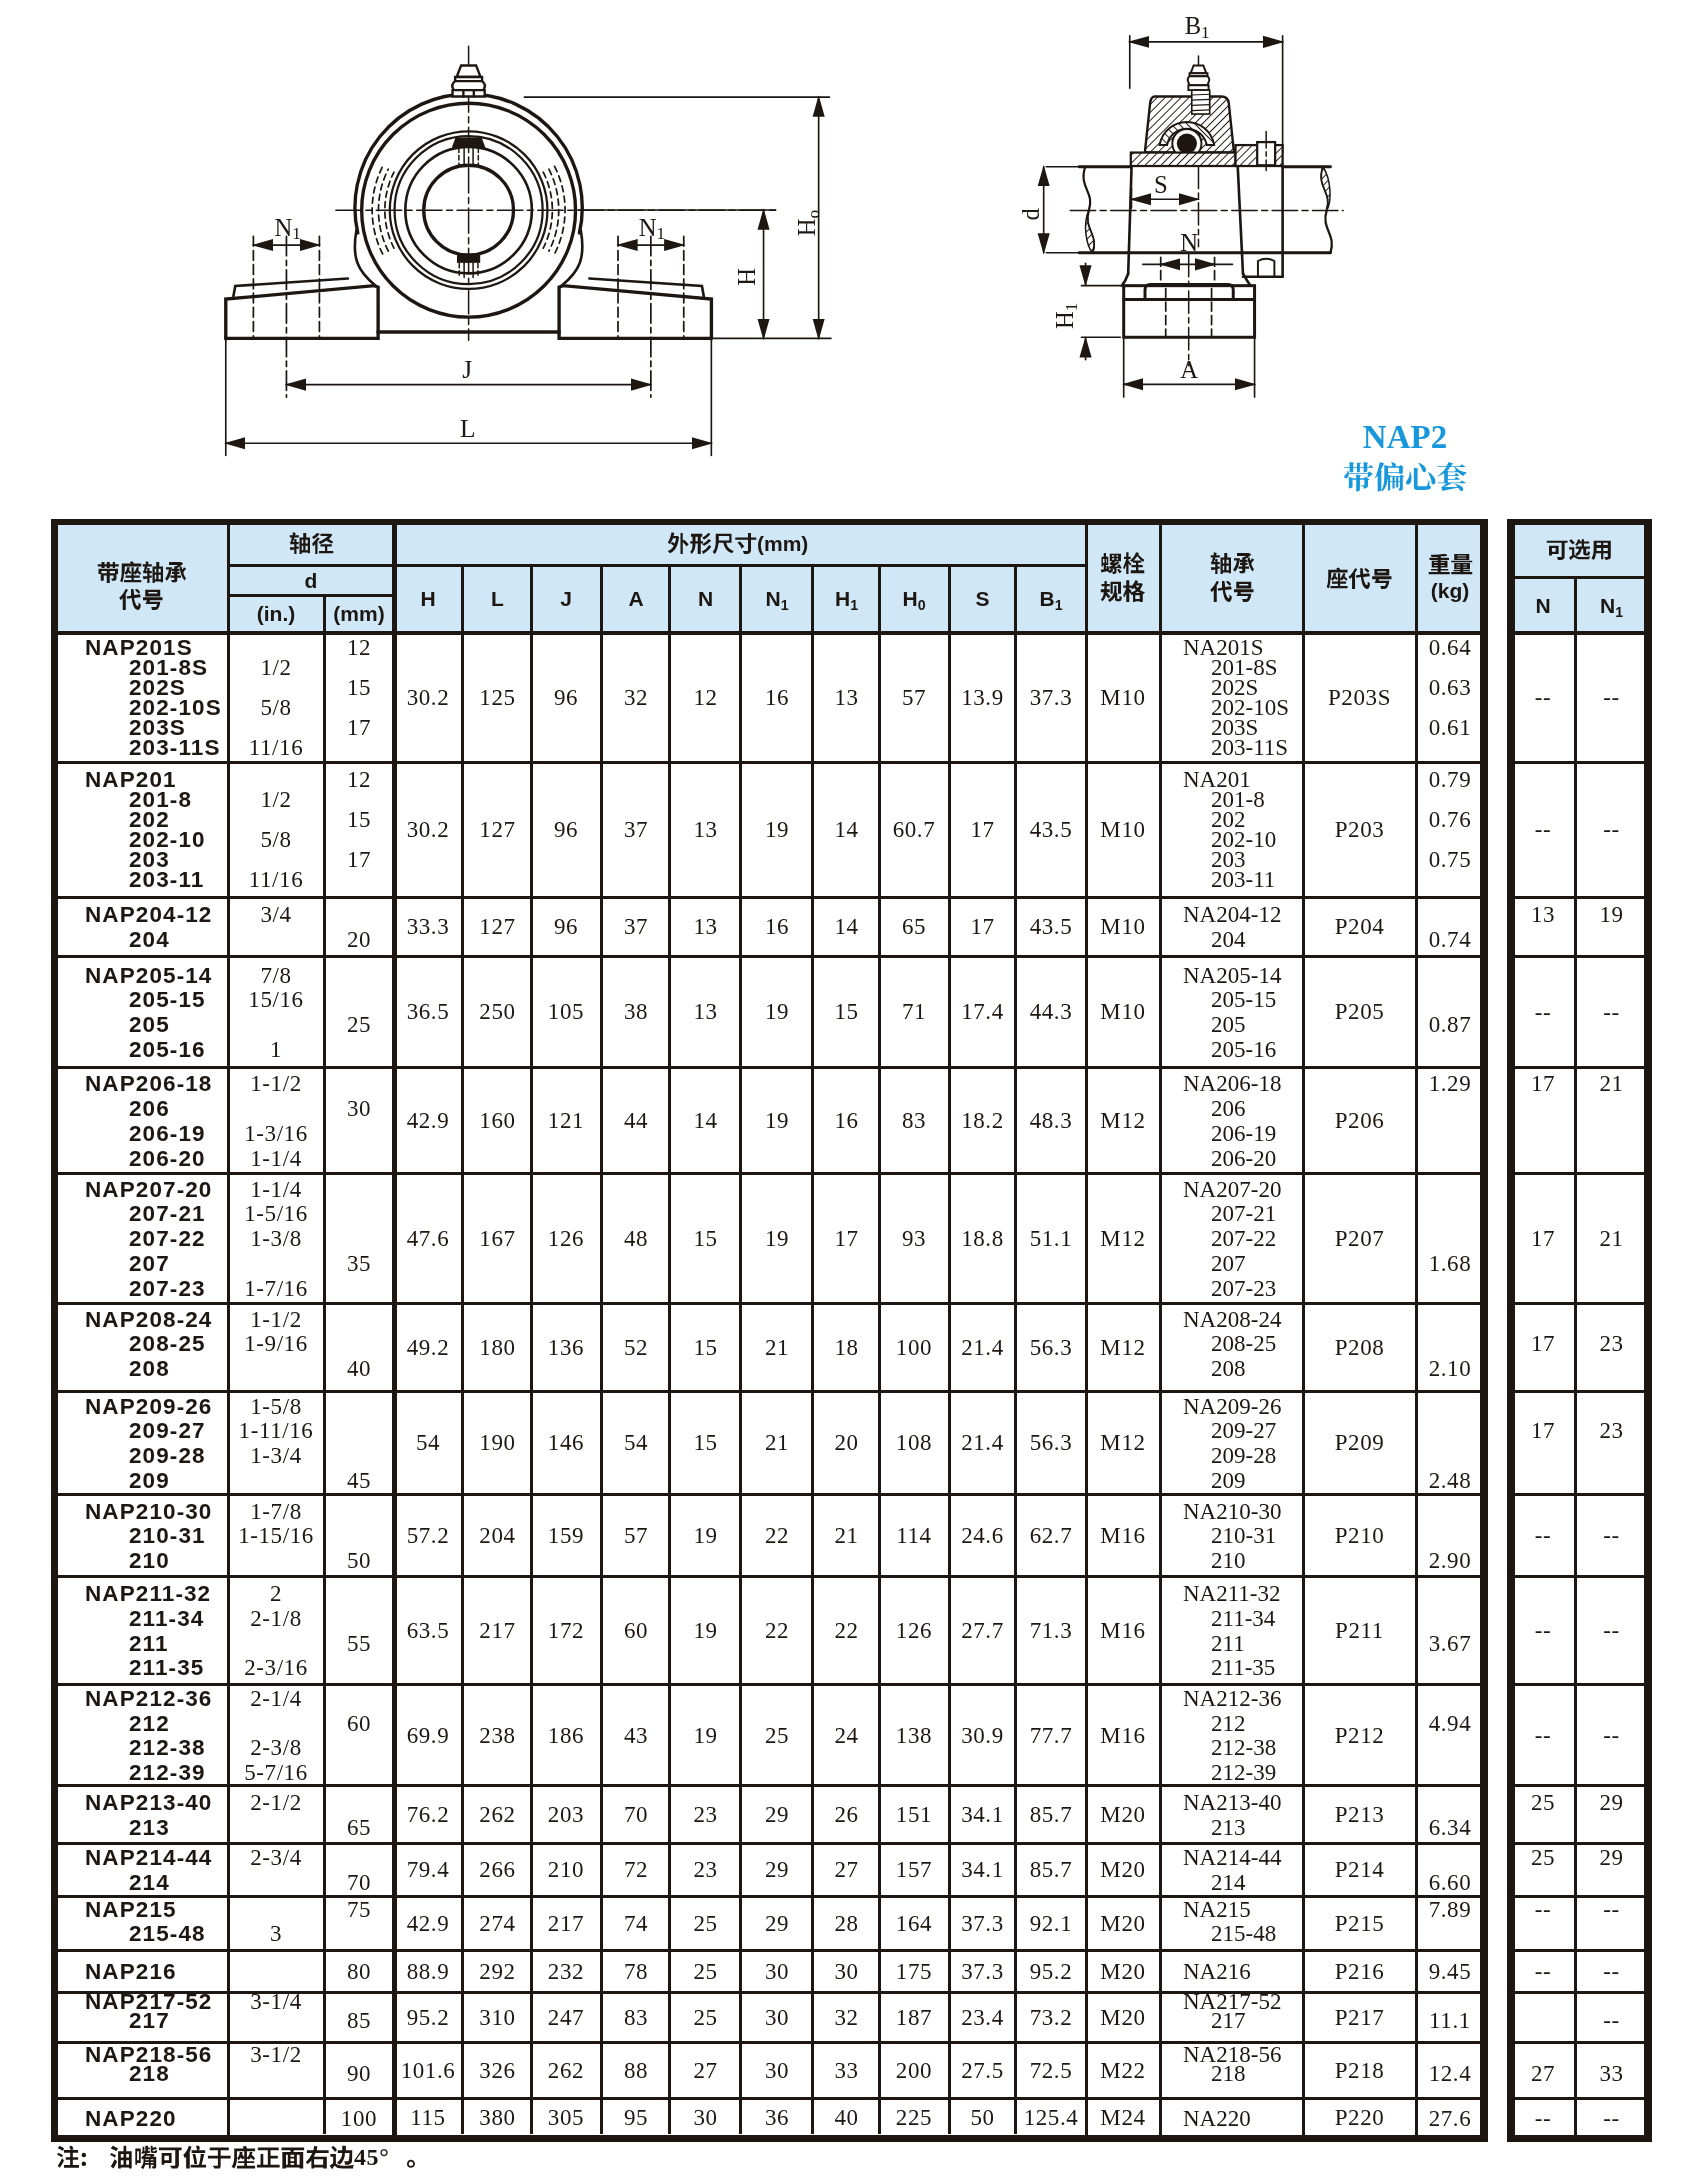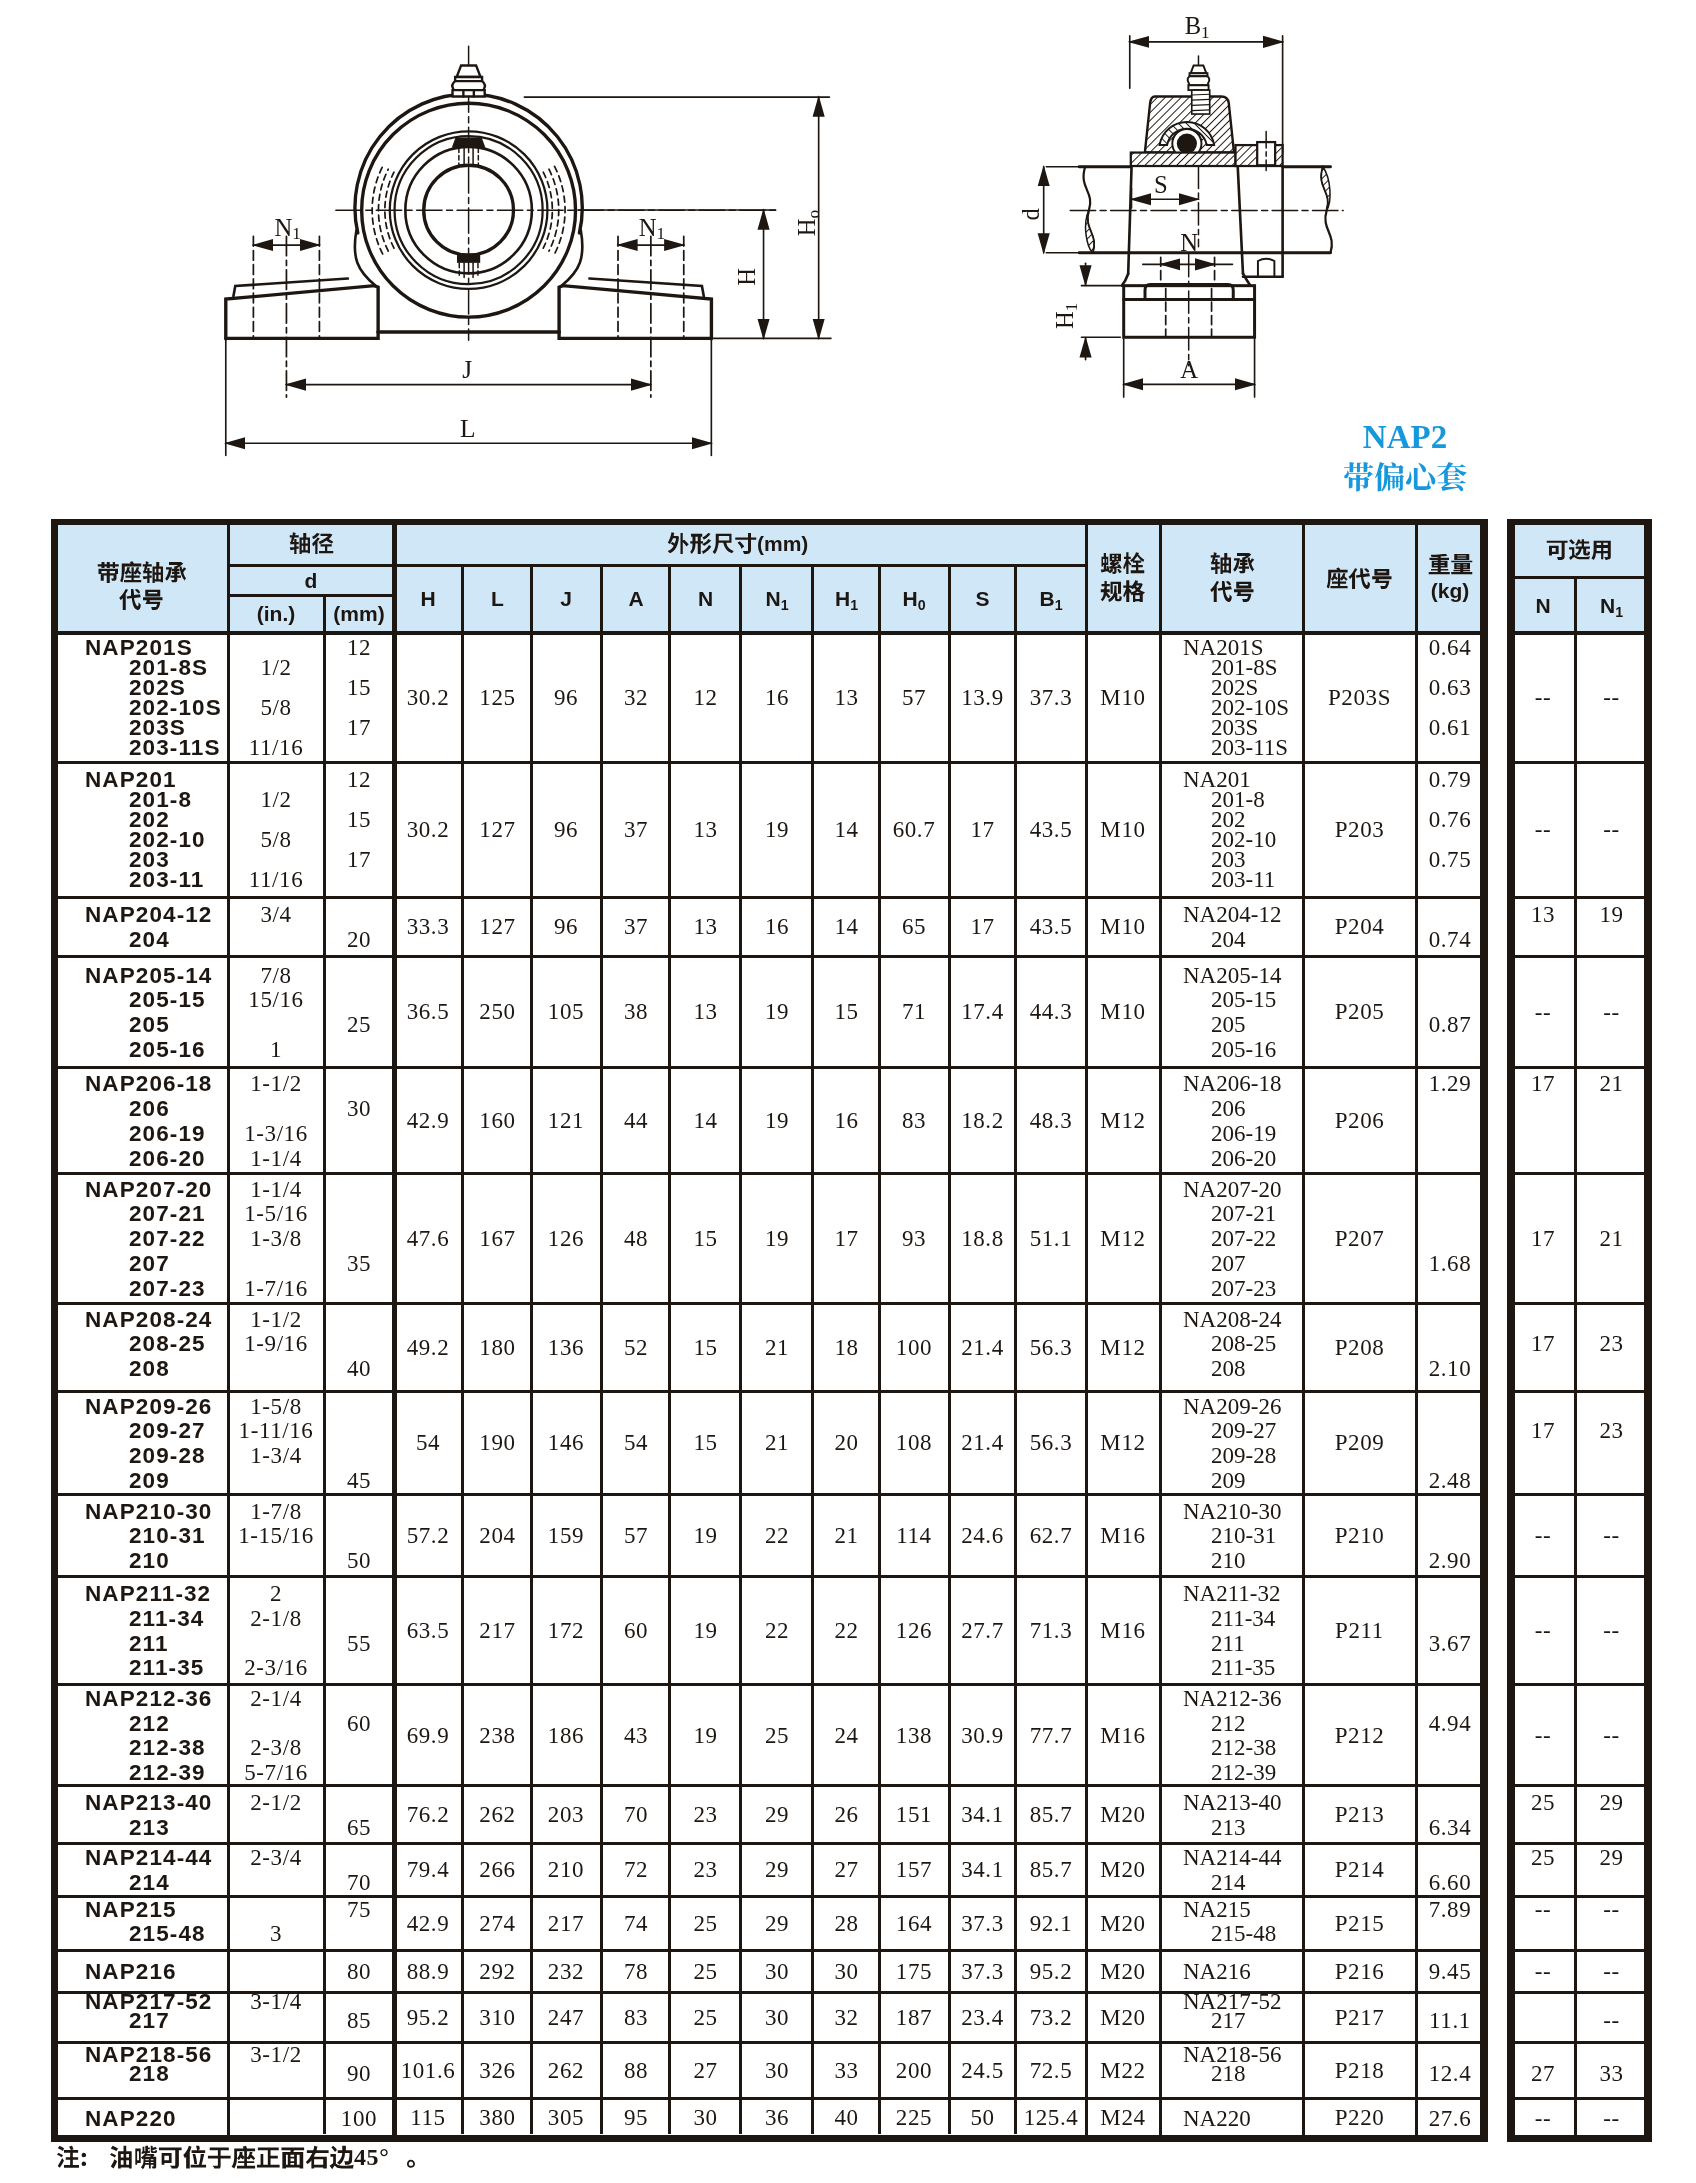--- a/index.html
+++ b/index.html
@@ -803,21 +803,21 @@
     <div class="num" style="left:228px;top:2046px;width:96px;height:18.7px;line-height:18.7px">3-1/2</div>
     <div class="num" style="left:324px;top:2065px;width:70px;height:18.7px;line-height:18.7px">90</div>
     <div class="num" style="left:394px;top:2058px;width:68px;height:25.4px;line-height:25.4px">101.6</div>
     <div class="num" style="left:463px;top:2058px;width:69px;height:25.4px;line-height:25.4px">326</div>
     <div class="num" style="left:531px;top:2058px;width:70px;height:25.4px;line-height:25.4px">262</div>
     <div class="num" style="left:602px;top:2058px;width:68px;height:25.4px;line-height:25.4px">88</div>
     <div class="num" style="left:670px;top:2058px;width:71px;height:25.4px;line-height:25.4px">27</div>
     <div class="num" style="left:741px;top:2058px;width:72px;height:25.4px;line-height:25.4px">30</div>
     <div class="num" style="left:813px;top:2058px;width:67px;height:25.4px;line-height:25.4px">33</div>
     <div class="num" style="left:879px;top:2058px;width:70px;height:25.4px;line-height:25.4px">200</div>
-    <div class="num" style="left:949px;top:2058px;width:67px;height:25.4px;line-height:25.4px">24.5</div>
+    <div class="num" style="left:949px;top:2058px;width:67px;height:25.4px;line-height:25.4px">27.5</div>
     <div class="num" style="left:1016px;top:2058px;width:70px;height:25.4px;line-height:25.4px">72.5</div>
     <div class="num" style="left:1086px;top:2058px;width:74px;height:25.4px;line-height:25.4px">M22</div>
     <div class="nac" style="left:1183px;top:2046px;width:121px;height:18.7px;line-height:18.7px">NA218-56</div>
     <div class="nac" style="left:1211px;top:2065px;width:92px;height:18.7px;line-height:18.7px">218</div>
     <div class="num" style="left:1303px;top:2058px;width:113px;height:25.4px;line-height:25.4px">P218</div>
     <div class="num" style="left:1416px;top:2065px;width:68px;height:18.7px;line-height:18.7px">12.4</div>
     <div class="num" style="left:1511px;top:2065px;width:64px;height:18.7px;line-height:18.7px">27</div>
     <div class="num" style="left:1575px;top:2065px;width:73px;height:18.7px;line-height:18.7px">33</div>
     <div class="code" style="left:85px;top:2106px;width:144px;height:25px;line-height:25px">NAP220</div>
     <div class="num" style="left:324px;top:2106px;width:70px;height:25px;line-height:25px">100</div>

